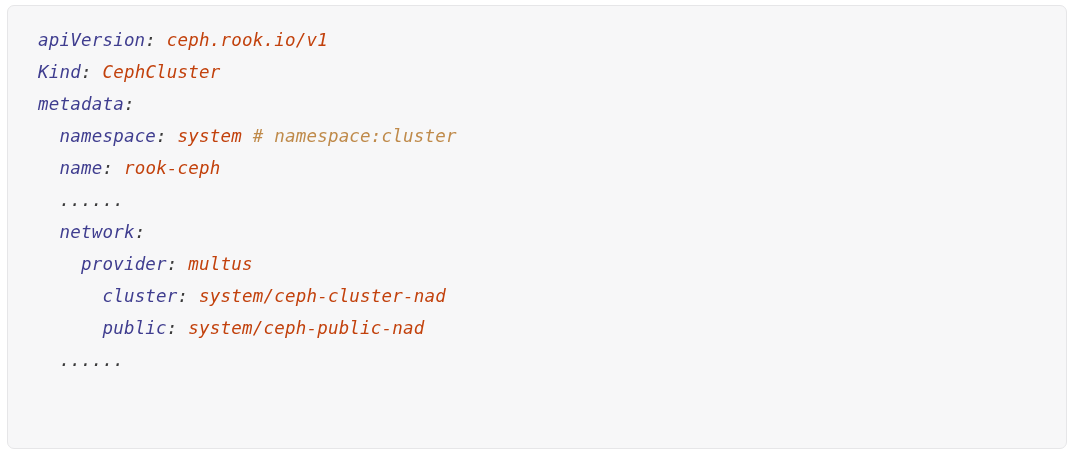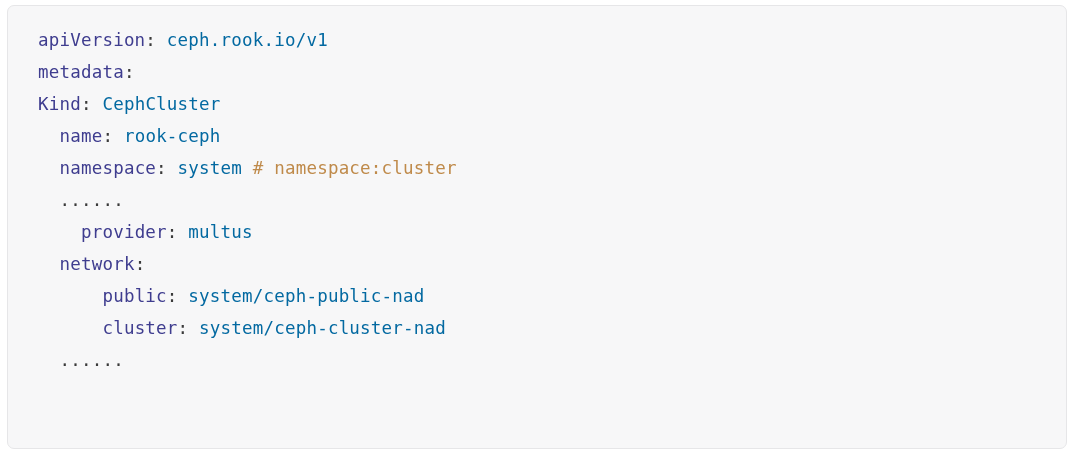--- a/index.html
+++ b/index.html
@@ -35,38 +35,38 @@
   .line {
     display: block;
     height: 32px;
     line-height: 32px;
     white-space: pre;
     font-size: 17.5px;
     letter-spacing: 0.2px;
     font-family: "DejaVu Sans Mono", "Liberation Mono", monospace;
   }
 
-  .tok { white-space: pre; }
+  .tok { white-space: pre; font-style: italic; }
 
   .k-key   { color: #3f3d8f; }
-  .k-val   { color: #0369a1; }
+  .k-val   { color: #c2410c; }
   .k-punct { color: #3a3a3a; }
   .k-comment { color: #bf8a4a; }
   .k-dots  { color: #3a3a3a; }
 </style>
 </head>
 <body>
 
 <div class="code-block">
   <div class="code-lines" id="code-lines">
       <span class="line"><span class="tok"></span><span class="tok k-key">apiVersion</span><span class="tok k-punct">: </span><span class="tok k-val">ceph.rook.io/v1</span></span>
+      <span class="line"><span class="tok"></span><span class="tok k-key">Kind</span><span class="tok k-punct">: </span><span class="tok k-val">CephCluster</span></span>
       <span class="line"><span class="tok"></span><span class="tok k-key">metadata</span><span class="tok k-punct">:</span></span>
-      <span class="line"><span class="tok"></span><span class="tok k-key">Kind</span><span class="tok k-punct">: </span><span class="tok k-val">CephCluster</span></span>
+      <span class="line"><span class="tok">  </span><span class="tok k-key">namespace</span><span class="tok k-punct">: </span><span class="tok k-val">system </span><span class="tok k-comment"># namespace:cluster</span></span>
       <span class="line"><span class="tok">  </span><span class="tok k-key">name</span><span class="tok k-punct">: </span><span class="tok k-val">rook-ceph</span></span>
-      <span class="line"><span class="tok">  </span><span class="tok k-key">namespace</span><span class="tok k-punct">: </span><span class="tok k-val">system </span><span class="tok k-comment"># namespace:cluster</span></span>
       <span class="line"><span class="tok">  </span><span class="tok k-dots">......</span></span>
+      <span class="line"><span class="tok">  </span><span class="tok k-key">network</span><span class="tok k-punct">:</span></span>
       <span class="line"><span class="tok">    </span><span class="tok k-key">provider</span><span class="tok k-punct">: </span><span class="tok k-val">multus</span></span>
-      <span class="line"><span class="tok">  </span><span class="tok k-key">network</span><span class="tok k-punct">:</span></span>
+      <span class="line"><span class="tok">      </span><span class="tok k-key">cluster</span><span class="tok k-punct">: </span><span class="tok k-val">system/ceph-cluster-nad</span></span>
       <span class="line"><span class="tok">      </span><span class="tok k-key">public</span><span class="tok k-punct">: </span><span class="tok k-val">system/ceph-public-nad</span></span>
-      <span class="line"><span class="tok">      </span><span class="tok k-key">cluster</span><span class="tok k-punct">: </span><span class="tok k-val">system/ceph-cluster-nad</span></span>
       <span class="line"><span class="tok">  </span><span class="tok k-dots">......</span></span>
     </div>
 </div>
 
 </body></html>

